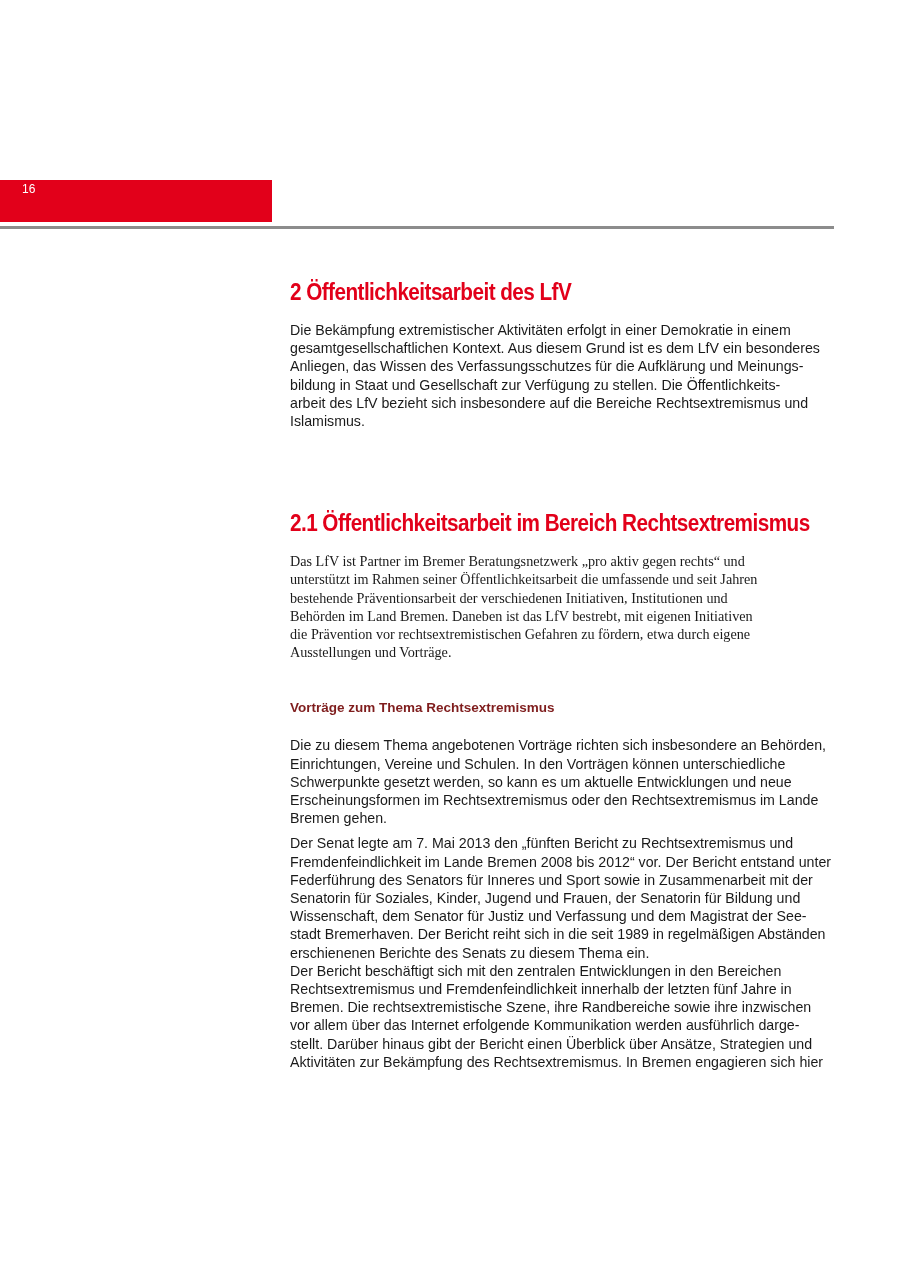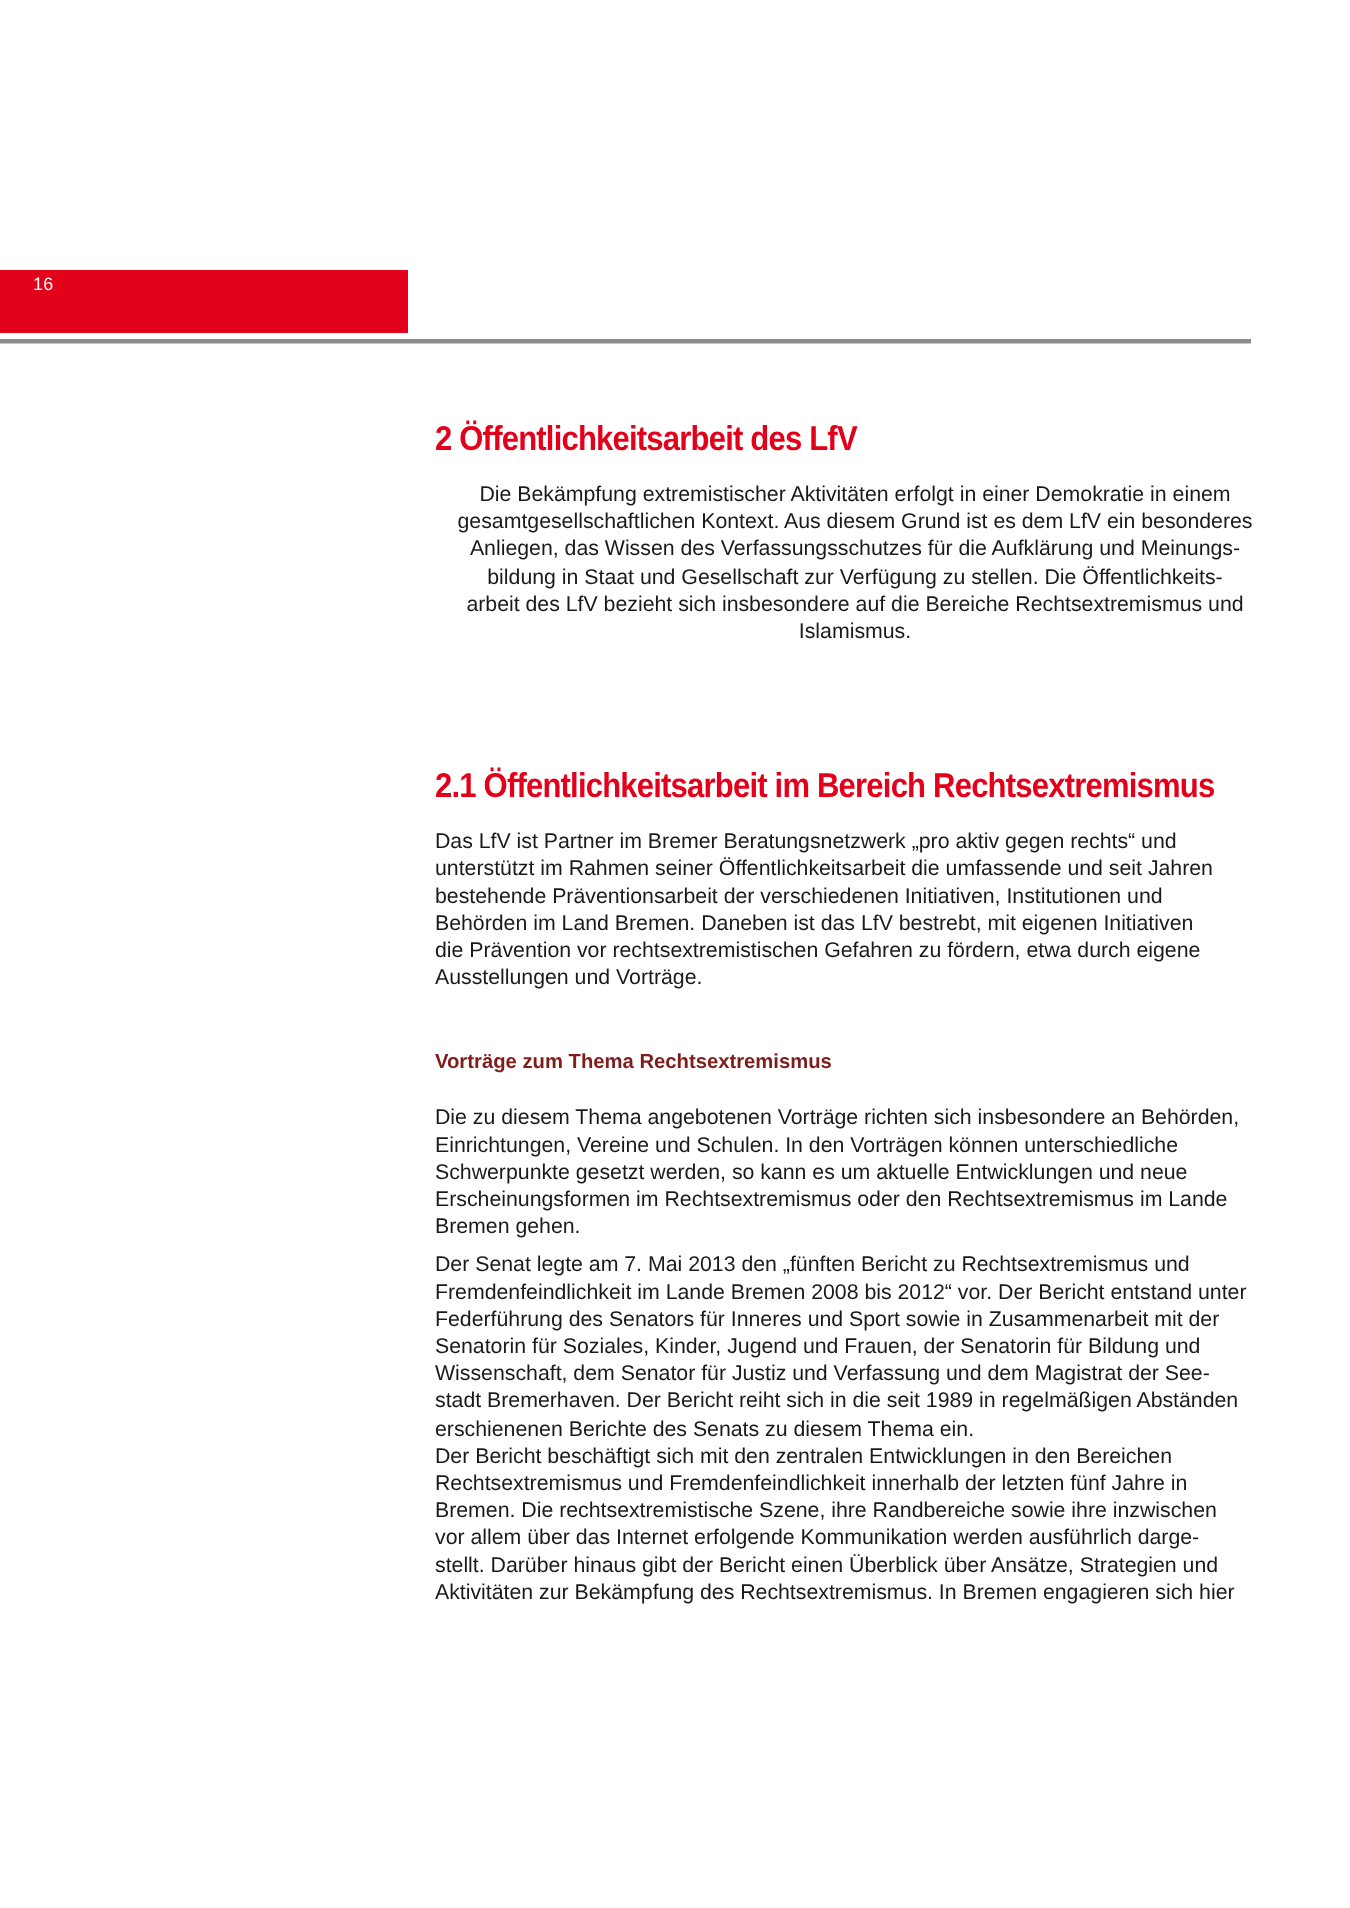--- a/index.html
+++ b/index.html
@@ -39,29 +39,29 @@
 </head>
 <body>
 
 <div class="page-tab">
   <span class="page-number">16</span>
 </div>
 <div class="rule"></div>
 
 <div class="content">
   <h1>2 Öffentlichkeitsarbeit des LfV</h1>
-  <p style="margin-top:14px;text-align:center;">Die Bekämpfung extremistischer Aktivitäten erfolgt in einer Demokratie in einem
+  <p style="margin-top:14px;">Die Bekämpfung extremistischer Aktivitäten erfolgt in einer Demokratie in einem
 gesamtgesellschaftlichen Kontext. Aus diesem Grund ist es dem LfV ein besonderes
 Anliegen, das Wissen des Verfassungsschutzes für die Aufklärung und Meinungs-
 bildung in Staat und Gesellschaft zur Verfügung zu stellen. Die Öffentlichkeits-
 arbeit des LfV bezieht sich insbesondere auf die Bereiche Rechtsextremismus und
 Islamismus.</p>
 
   <h2 style="margin-top:78px;">2.1 Öffentlichkeitsarbeit im Bereich Rechtsextremismus</h2>
-  <p style="margin-top:14px;">Das LfV ist Partner im Bremer Beratungsnetzwerk „pro aktiv gegen rechts“ und
+  <p style="margin-top:14px;font-family:Liberation Serif, serif;">Das LfV ist Partner im Bremer Beratungsnetzwerk „pro aktiv gegen rechts“ und
 unterstützt im Rahmen seiner Öffentlichkeitsarbeit die umfassende und seit Jahren
 bestehende Präventionsarbeit der verschiedenen Initiativen, Institutionen und
 Behörden im Land Bremen. Daneben ist das LfV bestrebt, mit eigenen Initiativen
 die Prävention vor rechtsextremistischen Gefahren zu fördern, etwa durch eigene
 Ausstellungen und Vorträge.</p>
 
   <h3 style="margin-top:38px;">Vorträge zum Thema Rechtsextremismus</h3>
   <p style="margin-top:19px;">Die zu diesem Thema angebotenen Vorträge richten sich insbesondere an Behörden,
 Einrichtungen, Vereine und Schulen. In den Vorträgen können unterschiedliche
 Schwerpunkte gesetzt werden, so kann es um aktuelle Entwicklungen und neue

